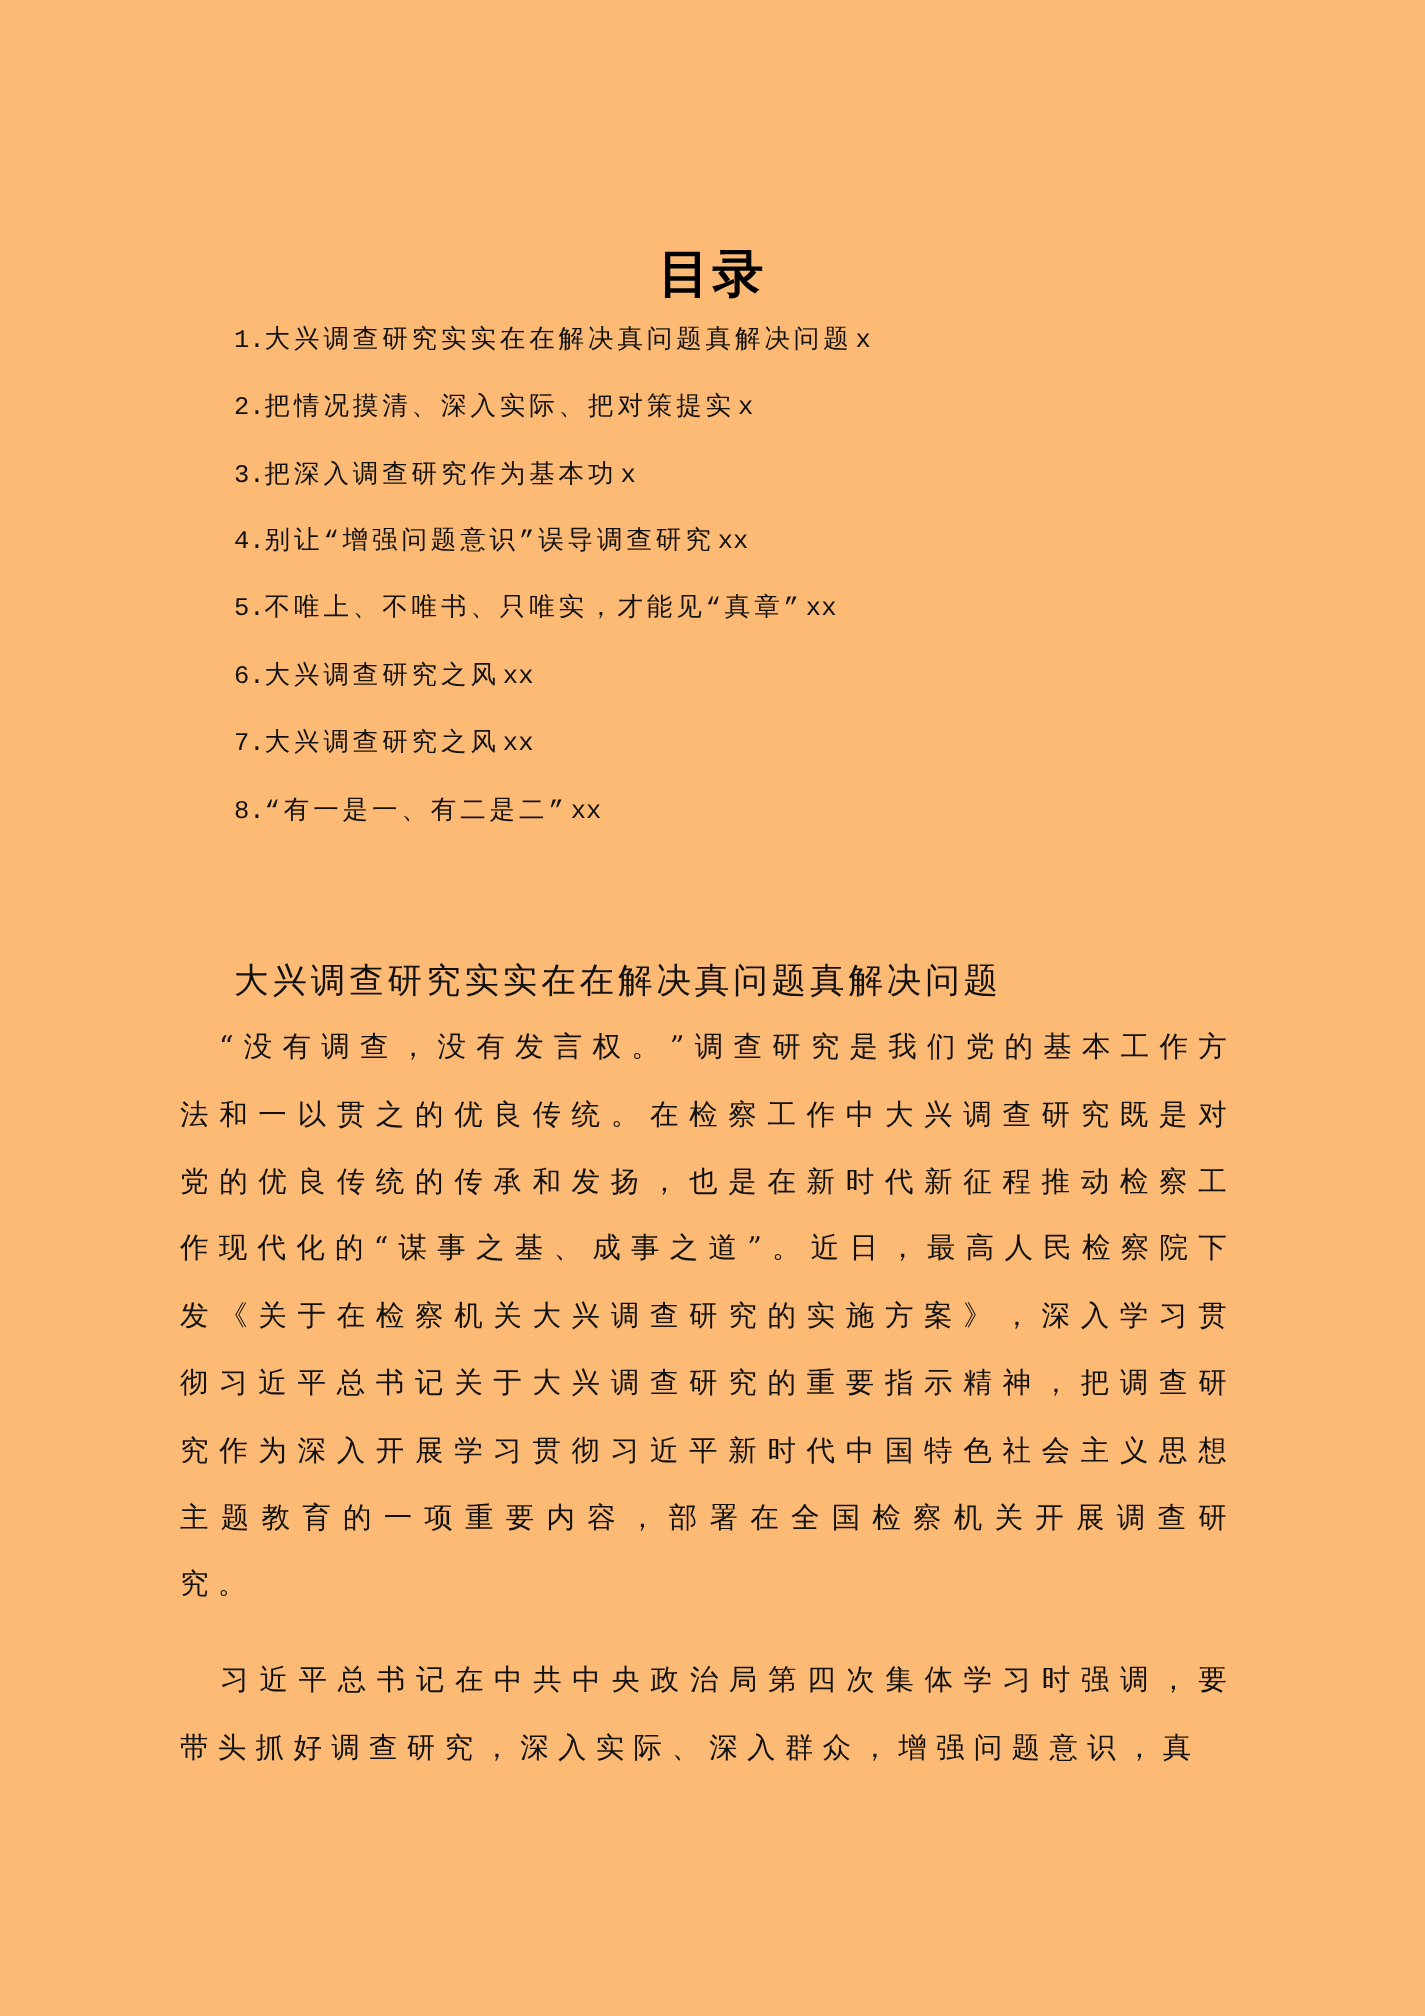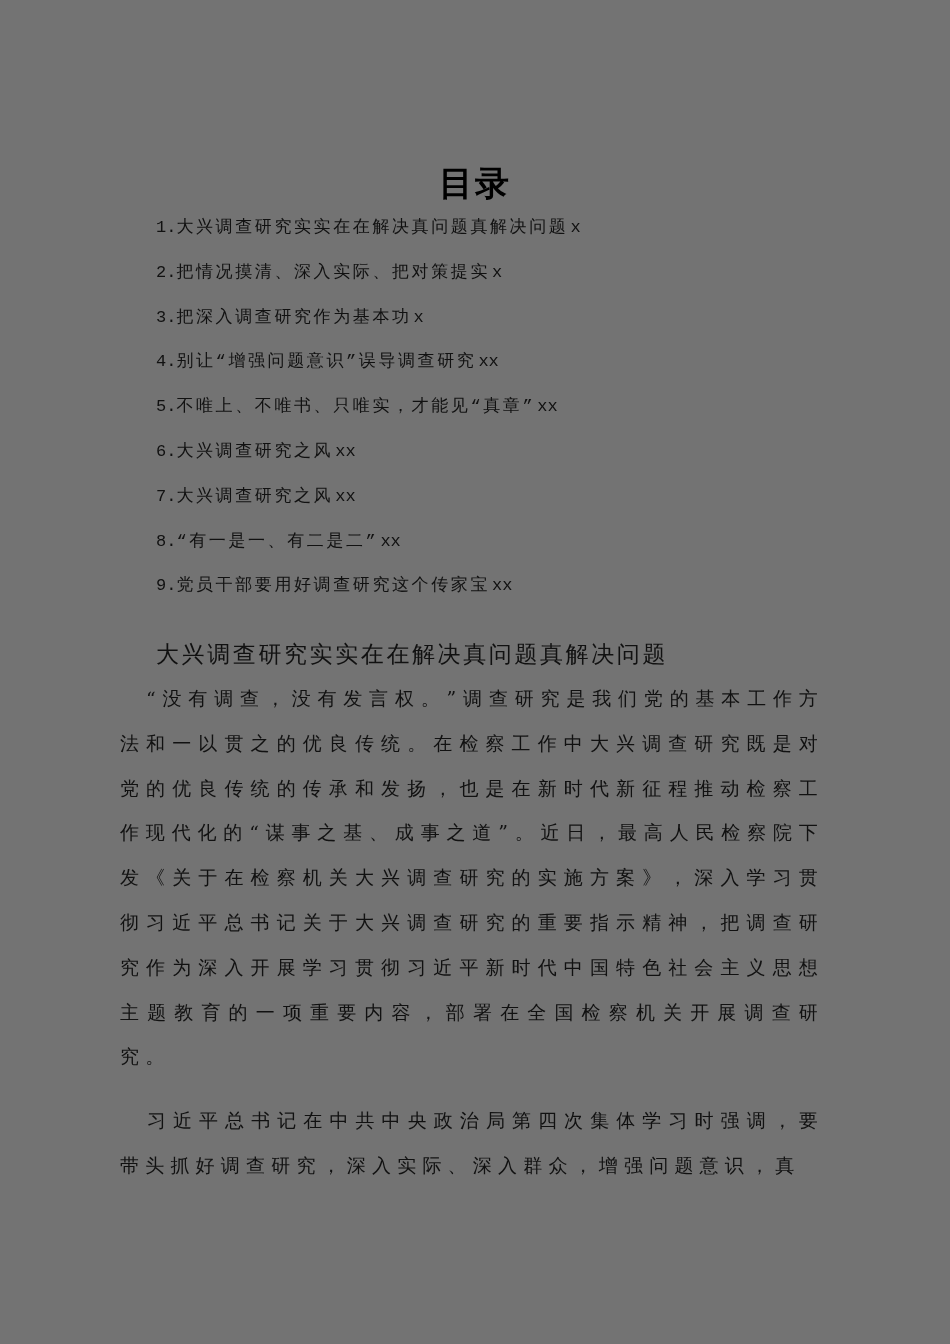--- a/index.html
+++ b/index.html
@@ -14,21 +14,21 @@
       overflow: hidden;
       font-family: "DejaVu Serif", "Liberation Serif", serif;
       color: #111111;
     }
     .page {
       position: absolute;
       left: 0;
       top: 0;
       width: 950px;
       height: 1344px;
-      background: #737373;
+      background: #fdba74;
     }
     .title {
       position: absolute;
       left: 0;
       width: 950px;
       top: 136px;
       text-align: center;
       font-size: 34px;
       font-weight: bold;
       line-height: 48px;
@@ -89,21 +89,20 @@
 
   <ul class="toc">
     <li><span class="num">1.</span><span>大兴调查研究实实在在解决真问题真解决问题</span><span class="pg">x</span></li>
     <li><span class="num">2.</span><span>把情况摸清、深入实际、把对策提实</span><span class="pg">x</span></li>
     <li><span class="num">3.</span><span>把深入调查研究作为基本功</span><span class="pg">x</span></li>
     <li><span class="num">4.</span><span>别让“增强问题意识”误导调查研究</span><span class="pg">xx</span></li>
     <li><span class="num">5.</span><span>不唯上、不唯书、只唯实，才能见“真章”</span><span class="pg">xx</span></li>
     <li><span class="num">6.</span><span>大兴调查研究之风</span><span class="pg">xx</span></li>
     <li><span class="num">7.</span><span>大兴调查研究之风</span><span class="pg">xx</span></li>
     <li><span class="num">8.</span><span>“有一是一、有二是二”</span><span class="pg">xx</span></li>
-    <li><span class="num">9.</span><span>党员干部要用好调查研究这个传家宝</span><span class="pg">xx</span></li>
   </ul>
 
   <div class="article-title">大兴调查研究实实在在解决真问题真解决问题</div>
 
   <p class="body-text p1"><span class="indent"></span><span>“没有调查，没有发言权。”调查研究是我们党的基本工作方法和一以贯之的优良传统。在检察工作中大兴调查研究既是对党的优良传统的传承和发扬，也是在新时代新征程推动检察工作现代化的“谋事之基、成事之道”。近日，最高人民检察院下发《关于在检察机关大兴调查研究的实施方案》，深入学习贯彻习近平总书记关于大兴调查研究的重要指示精神，把调查研究作为深入开展学习贯彻习近平新时代中国特色社会主义思想主题教育的一项重要内容，部署在全国检察机关开展调查研究。</span></p>
 
   <p class="body-text p2"><span class="indent"></span><span>习近平总书记在中共中央政治局第四次集体学习时强调，要带头抓好调查研究，深入实际、深入群众，增强问题意识，真</span></p>
 
 </div>
 

